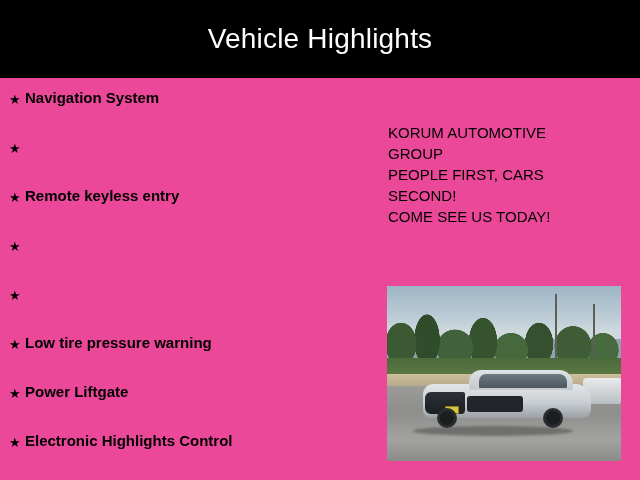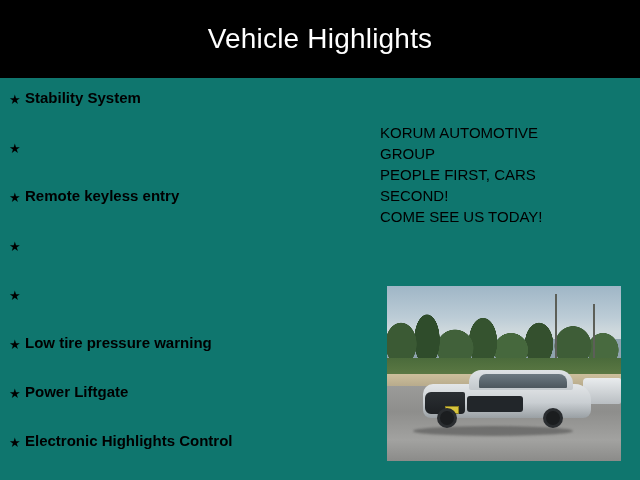--- a/index.html
+++ b/index.html
@@ -12,21 +12,21 @@
     height: 480px;
     background: #ffffff;
     font-family: "Liberation Sans", sans-serif;
     overflow: hidden;
     position: relative;
   }
   .page {
     width: 640px;
     height: 480px;
     position: relative;
-    background: #0f766e;
+    background: #ec4899;
   }
   
   .header-band {
     position: absolute;
     left: 0;
     top: 0;
     width: 640px;
     height: 78px;
     background: #000000;
   }
@@ -78,20 +78,21 @@
     left: 380px;
     top: 122px;
     width: 250px;
   }
   .dealer-text {
     color: #000000;
     font-size: 15px;
     line-height: 21px;
     font-weight: 400;
     width: 215px;
+    margin-left: 8px;
   }
   
   .photo-frame {
     position: absolute;
     left: 387px;
     top: 286px;
     width: 234px;
     height: 175px;
     overflow: hidden;
     background: #8fa3ae;
@@ -258,21 +259,21 @@
 
 <div class="page">
 
   <div class="header-band"></div>
   <div class="header-title">Vehicle Highlights</div>
 
   <div class="features">
 
     <div class="feature-row">
       <span class="bullet-star">★</span>
-      <span class="feature-label">Stability System</span>
+      <span class="feature-label">Navigation System</span>
     </div>
 
     <div class="feature-row">
       <span class="bullet-star">★</span>
     </div>
 
     <div class="feature-row">
       <span class="bullet-star">★</span>
       <span class="feature-label">Remote keyless entry</span>
     </div>

